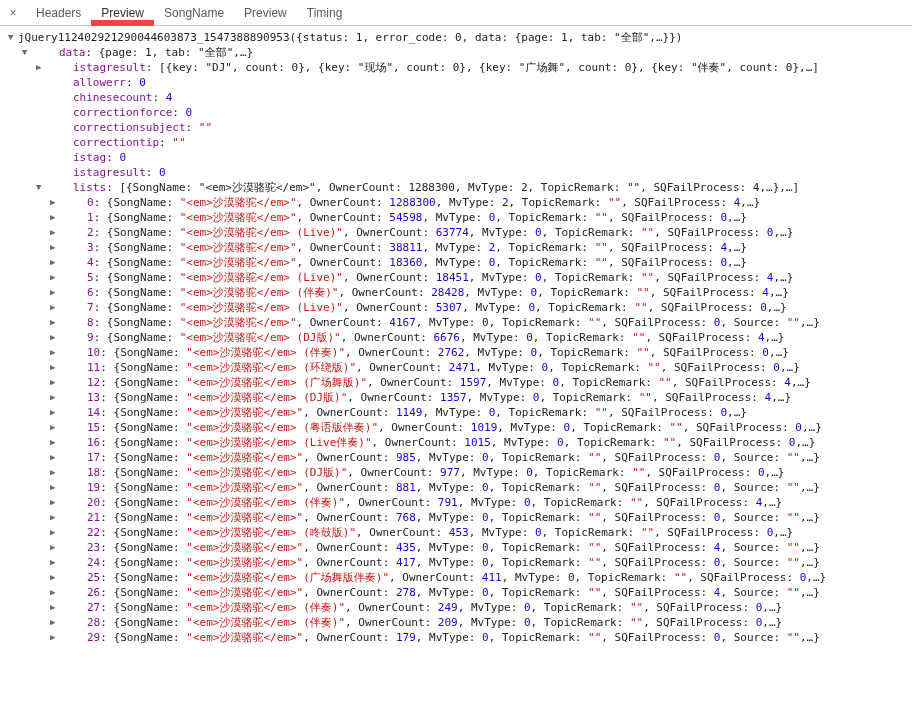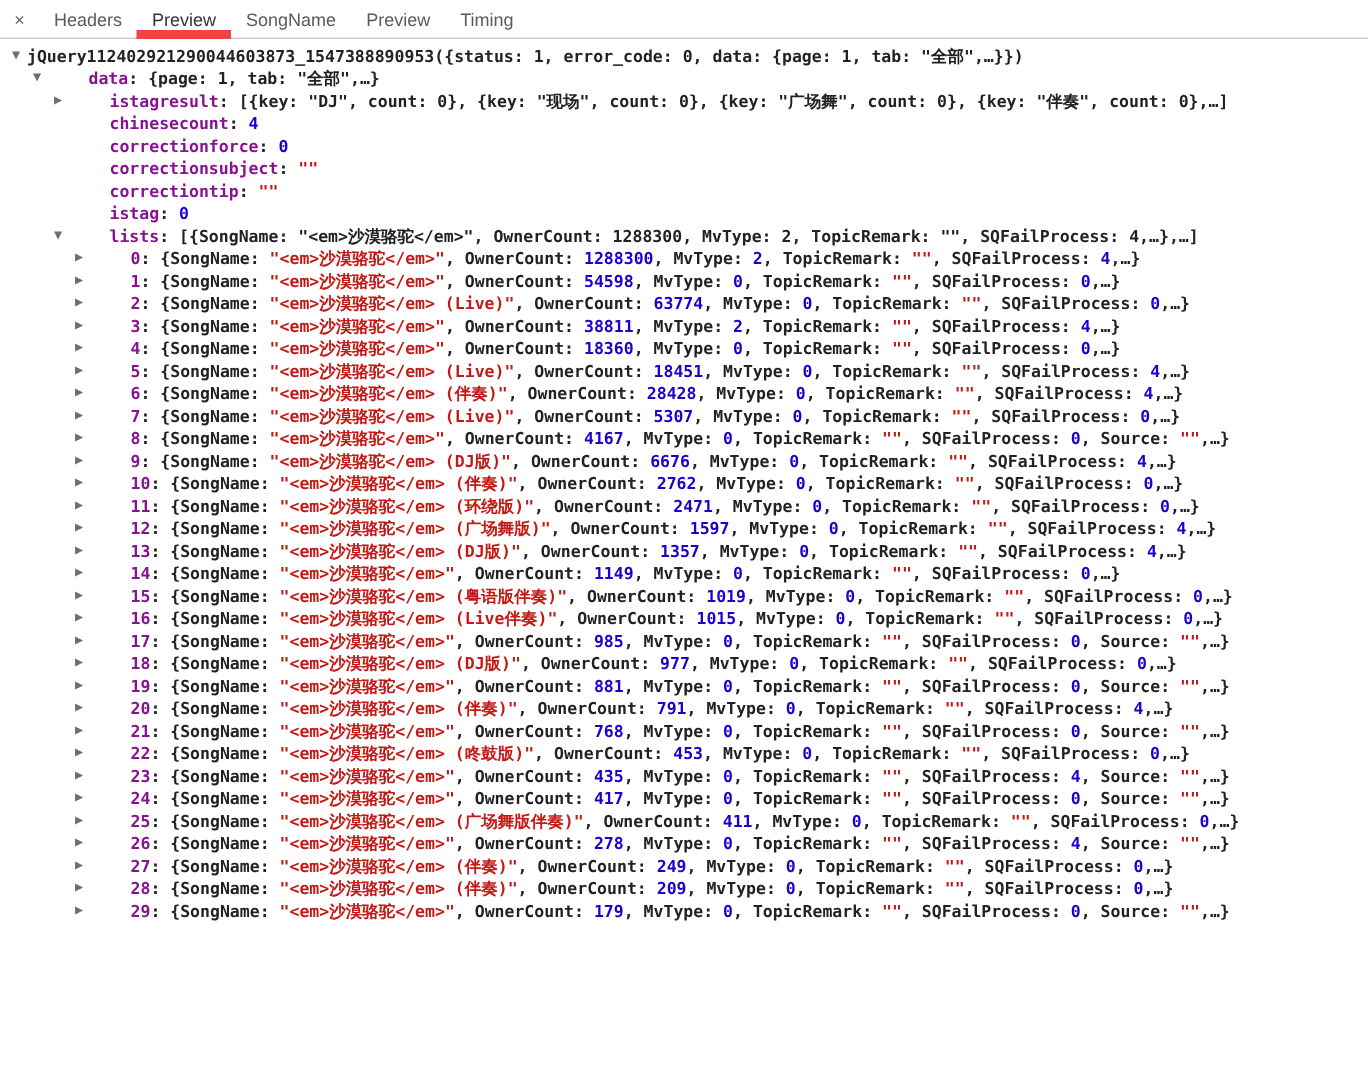--- a/index.html
+++ b/index.html
@@ -2,21 +2,21 @@
 <html><head>
 <meta charset="utf-8">
 <style>
   * { margin:0; padding:0; box-sizing:border-box; }
   body { font-family: Menlo, Consolas, monospace; font-size:11px; color:#222; background:#fff; width:912px; }
   .tabs { display:flex; border-bottom:1px solid #ccc; height:26px; align-items:center; font-family:-apple-system,Helvetica,Arial,sans-serif; font-size:12px; color:#5a5a5a; }
   .tab-close { width:26px; text-align:center; cursor:pointer; color:#666; }
   .tab { padding:0 10px; height:26px; line-height:26px; cursor:pointer; }
   .tab.active { color:#333; border-bottom:6px solid #ef4444; }
   .tree { padding:4px 0 4px 8px; line-height:15px; white-space:nowrap; overflow:hidden; }
-  .row { display:flex; align-items:flex-end;font-weight:bold; }
+  .row { display:flex; align-items:flex-end; }
   .arrow { width:10px; display:inline-block; color:#6e6e6e; font-size:9px; user-select:none; cursor:pointer; }
   .arrow.down::before { content:"▼"; }
   .arrow.right::before { content:"▶"; }
   .key { color:#881391;margin-left:27px; }
   .str { color:#c41a16; }
   .num { color:#1c00cf; }
   .punc { color:#222; }
   .root { color:#222; }
   .indent { display:inline-block; }
   .i1{width:14px}.i2{width:28px}.i3{width:42px}
@@ -49,20 +49,25 @@
   <div class="row">
     <span class="indent i2"></span>
       <span class="arrow right"></span>
     <span><span class="key">istagresult</span><span class="punc">: </span><span class="root">[{key: "DJ", count: 0}, {key: "现场", count: 0}, {key: "广场舞", count: 0}, {key: "伴奏", count: 0},…]</span></span>
   </div>
 
   <div id="simple-fields">
       <div class="row">
         <span class="indent i2"></span>
         <span class="arrow"></span>
+        <span><span class="key">allowerr</span><span class="punc">: </span><span class="num">0</span></span>
+      </div>
+      <div class="row">
+        <span class="indent i2"></span>
+        <span class="arrow"></span>
         <span><span class="key">chinesecount</span><span class="punc">: </span><span class="num">4</span></span>
       </div>
       <div class="row">
         <span class="indent i2"></span>
         <span class="arrow"></span>
         <span><span class="key">correctionforce</span><span class="punc">: </span><span class="num">0</span></span>
       </div>
       <div class="row">
         <span class="indent i2"></span>
         <span class="arrow"></span>
@@ -70,20 +75,25 @@
       </div>
       <div class="row">
         <span class="indent i2"></span>
         <span class="arrow"></span>
         <span><span class="key">correctiontip</span><span class="punc">: </span><span class="str">""</span></span>
       </div>
       <div class="row">
         <span class="indent i2"></span>
         <span class="arrow"></span>
         <span><span class="key">istag</span><span class="punc">: </span><span class="num">0</span></span>
+      </div>
+      <div class="row">
+        <span class="indent i2"></span>
+        <span class="arrow"></span>
+        <span><span class="key">istagresult</span><span class="punc">: </span><span class="num">0</span></span>
       </div>
     </div>
 
   <div class="row">
     <span class="indent i2"></span>
       <span class="arrow down"></span>
     <span><span class="key">lists</span><span class="punc">: </span><span class="root">[{SongName: "&lt;em&gt;沙漠骆驼&lt;/em&gt;", OwnerCount: 1288300, MvType: 2, TopicRemark: "", SQFailProcess: 4,…},…]</span></span>
   </div>
 
   <div id="list-rows">

